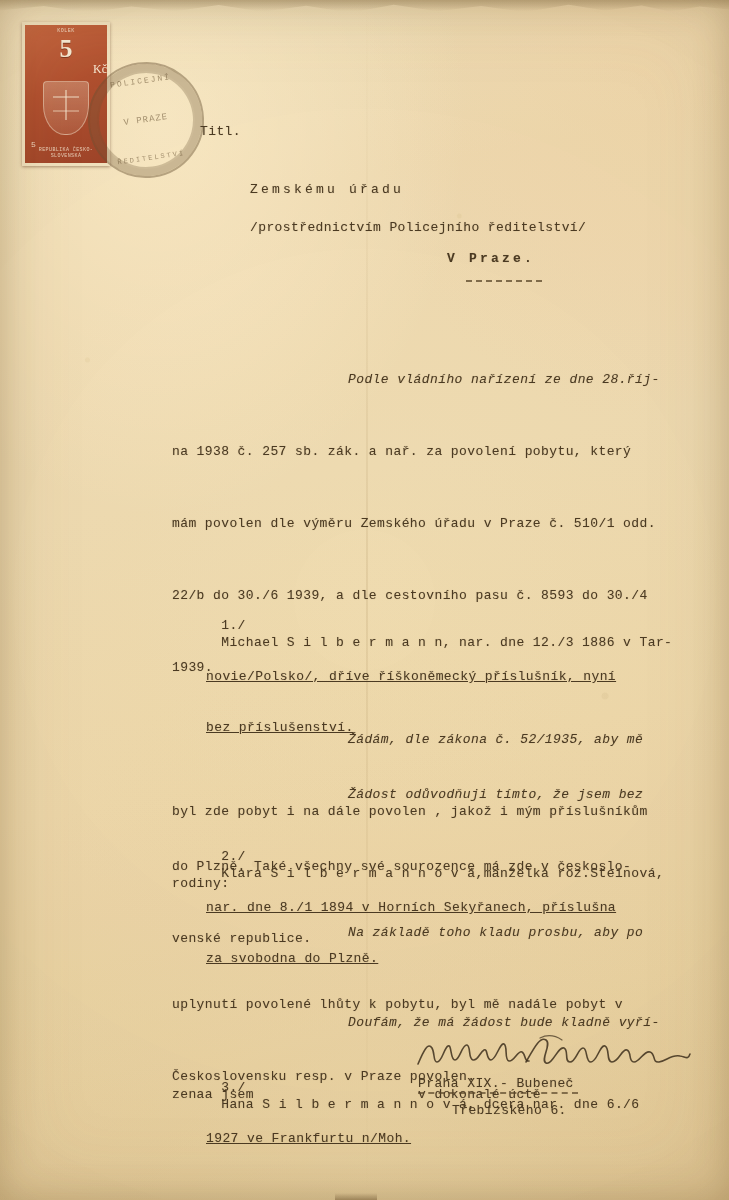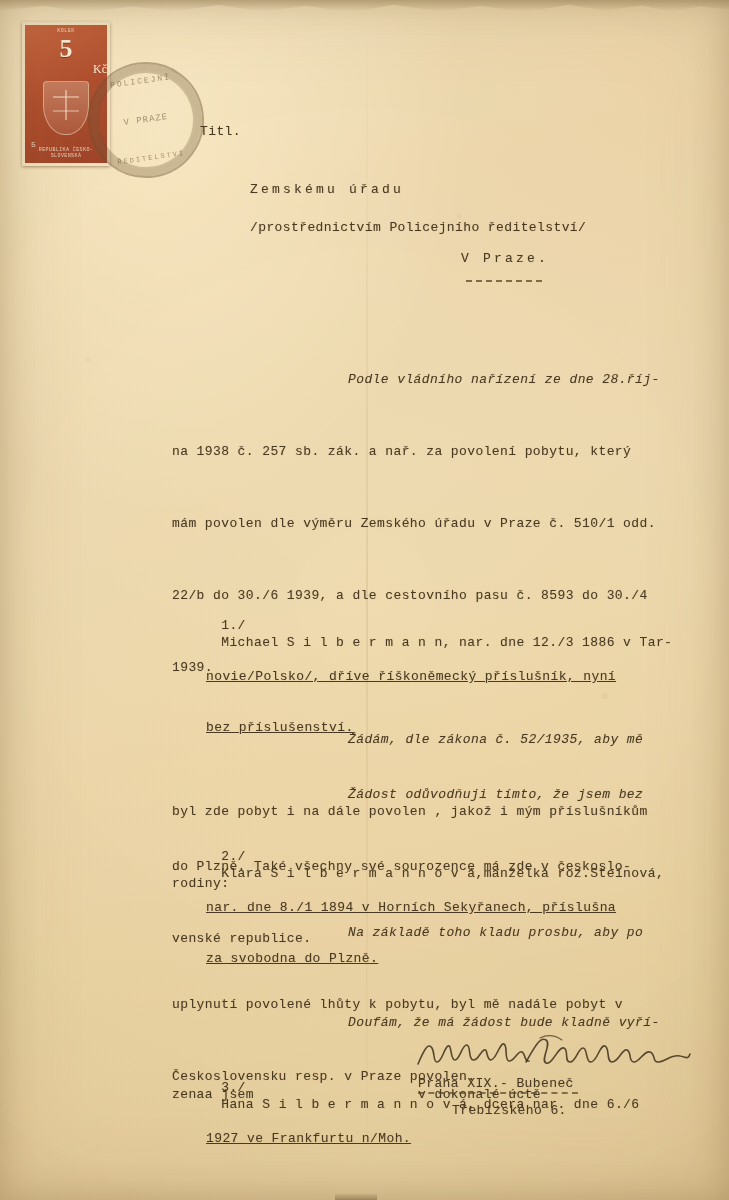--- a/index.html
+++ b/index.html
@@ -170,21 +170,21 @@
     font-size: 13px;
     line-height: 24px;
     letter-spacing: 0.4px;
     white-space: pre;
     text-shadow: 0 0 1px rgba(75,58,34,0.25);
   }
   .sp { letter-spacing: 3.2px; }
   .titl { left: 200px; top: 120px; }
   .addr1 { left: 250px; top: 178px; }
   .addr2 { left: 250px; top: 216px; }
-  .addr3 { left: 461px; top: 247px; }
+  .addr3 { left: 447px; top: 247px; font-weight: bold; }
   .addr-underline {
     position: absolute;
     left: 466px; top: 280px;
     width: 76px;
     border-top: 2px dashed rgba(90,70,40,0.75);
   }
   .body-block { left: 172px; top: 320px; width: 520px; }
   .b-line { display: block; }
   .indent { padding-left: 176px; font-style: italic; }
   .list { position: absolute; left: 172px; top: 552px; }

